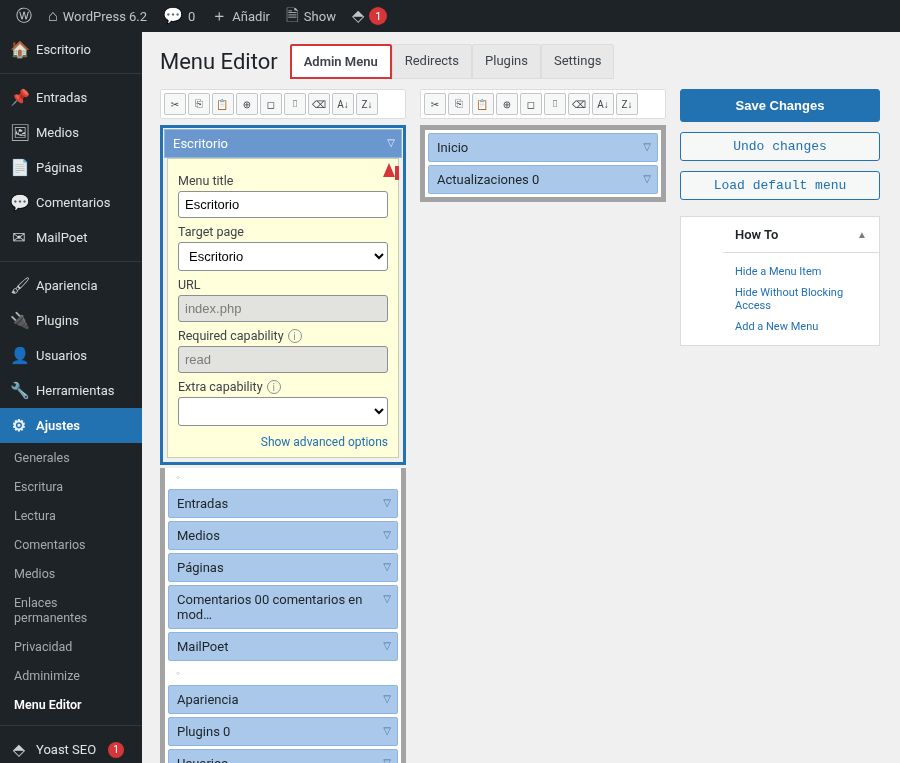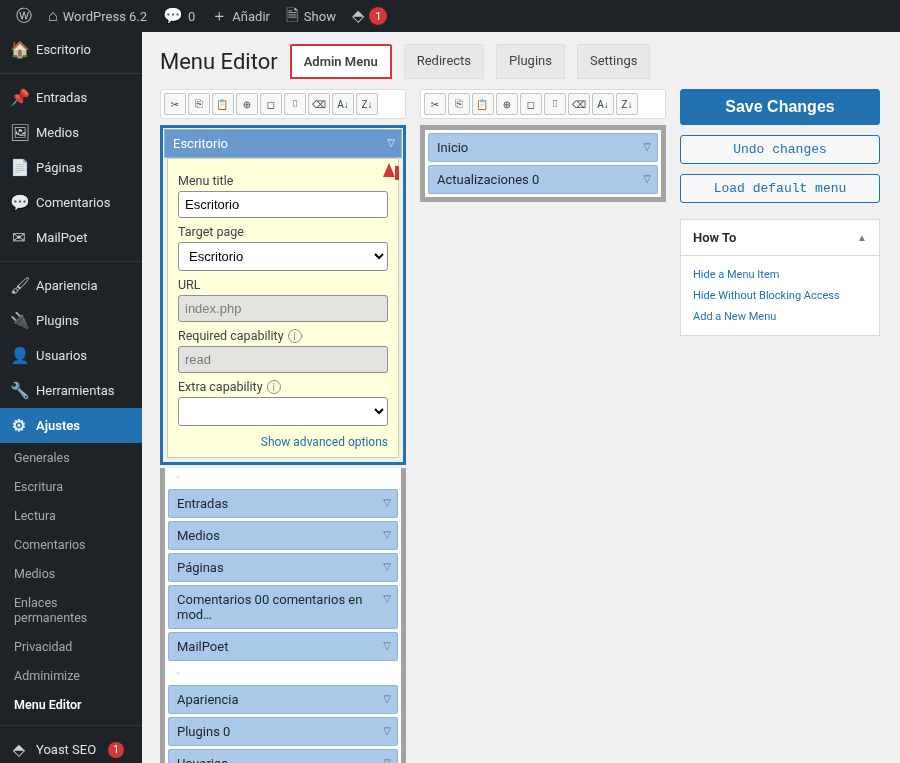--- a/index.html
+++ b/index.html
@@ -28,21 +28,21 @@
   .redarrow { color:#d63638; display:inline-block; font-size:0; }
   .redarrow::before { content:""; display:inline-block; width:0;height:0; border:6px solid transparent; border-right:14px solid #d63638; }
   .redarrow::after { content:""; display:inline-block; width:16px; height:4px; background:#d63638; vertical-align:3px; }
   .redarrow-up::before { border:6px solid transparent; border-bottom:14px solid #d63638; }
   .redarrow-up::after { width:4px; height:14px; vertical-align:-3px; }
 
   
   .main { flex:1; padding: 12px 18px; overflow:auto; }
   .heading-row { display:flex; align-items:center; gap:12px; margin-bottom:10px; }
   .heading-row h1 { font-size: 22px; font-weight: 400; }
-  .tabs { display:flex; gap:12px; }
+  .tabs { display:flex; gap:0; }
   .tab { background:#e8e8e8; border:1px solid #dcdcde; color:#3c434a; padding:8px 12px; font-size:13px; cursor:pointer; border-radius:2px 2px 0 0;}
   .tab.active { background:#fff; font-weight:600; border:2px solid #d63638; }
 
   .cols { display:flex; gap:14px; align-items:flex-start; }
   .col-left, .col-mid { width: 246px; flex:none; }
   .col-right { width: 200px; flex:none; }
 
   .toolbar { display:flex; gap:2px; border:1px solid #dcdcde; background:#fff; padding:3px; border-radius:2px; margin-bottom:6px; }
   .tbtn { width:22px; height:22px; border:1px solid #c3c4c7; background:#f6f7f7; border-radius:2px; display:flex; align-items:center; justify-content:center; font-size:12px; color:#3c434a; cursor:pointer; }
 
@@ -58,25 +58,25 @@
   .editor { background:#ffffdc; border:1px solid #c9cfa7; margin:0 3px 3px; padding:8px 10px; font-size:12.5px; color:#3c434a; position:relative;}
   .editor label { display:block; margin:6px 0 3px; }
   .editor input[type=text], .editor select { width:100%; padding:5px 6px; border:1px solid #8c8f94; border-radius:3px; background:#fff; font-size:13px;}
   .editor input[disabled]{ background:#e2e2df; color:#7b7b79;}
   .editor .advlink { text-align:right; margin-top:8px;}
   .editor .advlink a{ color:#2271b1; font-size:12px; text-decoration:none;}
   .editor .info{ display:inline-block; width:14px;height:14px;border-radius:50%;border:1px solid #8c8f94;color:#8c8f94;font-size:10px;text-align:center;line-height:13px;margin-left:4px;}
 
   .outer-frame { border:3px solid #2271b1; padding:1px; }
 
-  .btn-primary { background:#2271b1; color:#fff; border:1px solid #2271b1; padding:8px 14px; border-radius:3px; font-size:16px; cursor:pointer; font-weight:600;}
+  .btn-primary { background:#2271b1; color:#fff; border:1px solid #2271b1; padding:8px 14px; border-radius:3px; font-size:13px; cursor:pointer; font-weight:600;}
   .btn-secondary { background:#f6f7f7; color:#2271b1; border:1px solid #2271b1; padding:6px 12px; border-radius:3px; font-size:13px; cursor:pointer;font-family:Liberation Mono, monospace; }
   .col-right .stack > * { display:block; width:100%; margin-bottom:10px; text-align:center;}
 
-  .howto { border:1px solid #dcdcde; background:#fff; margin-top:16px;}
+  .howto { border:1px solid #dcdcde; background:#fff; margin-top:16px;padding-left:42px;}
   .howto-h { display:flex; justify-content:space-between; align-items:center; padding:10px 12px; border-bottom:1px solid #dcdcde; font-weight:600;}
   .howto-h .caret{ color:#787c82; font-size:10px;}
   .howto-body { padding:8px 12px;}
   .howto-body a { display:block; color:#2271b1; text-decoration:none; padding:4px 0; font-size:11px;}
 </style>
 </head>
 <body>
 
 <div class="topbar">
   <div class="titem">

